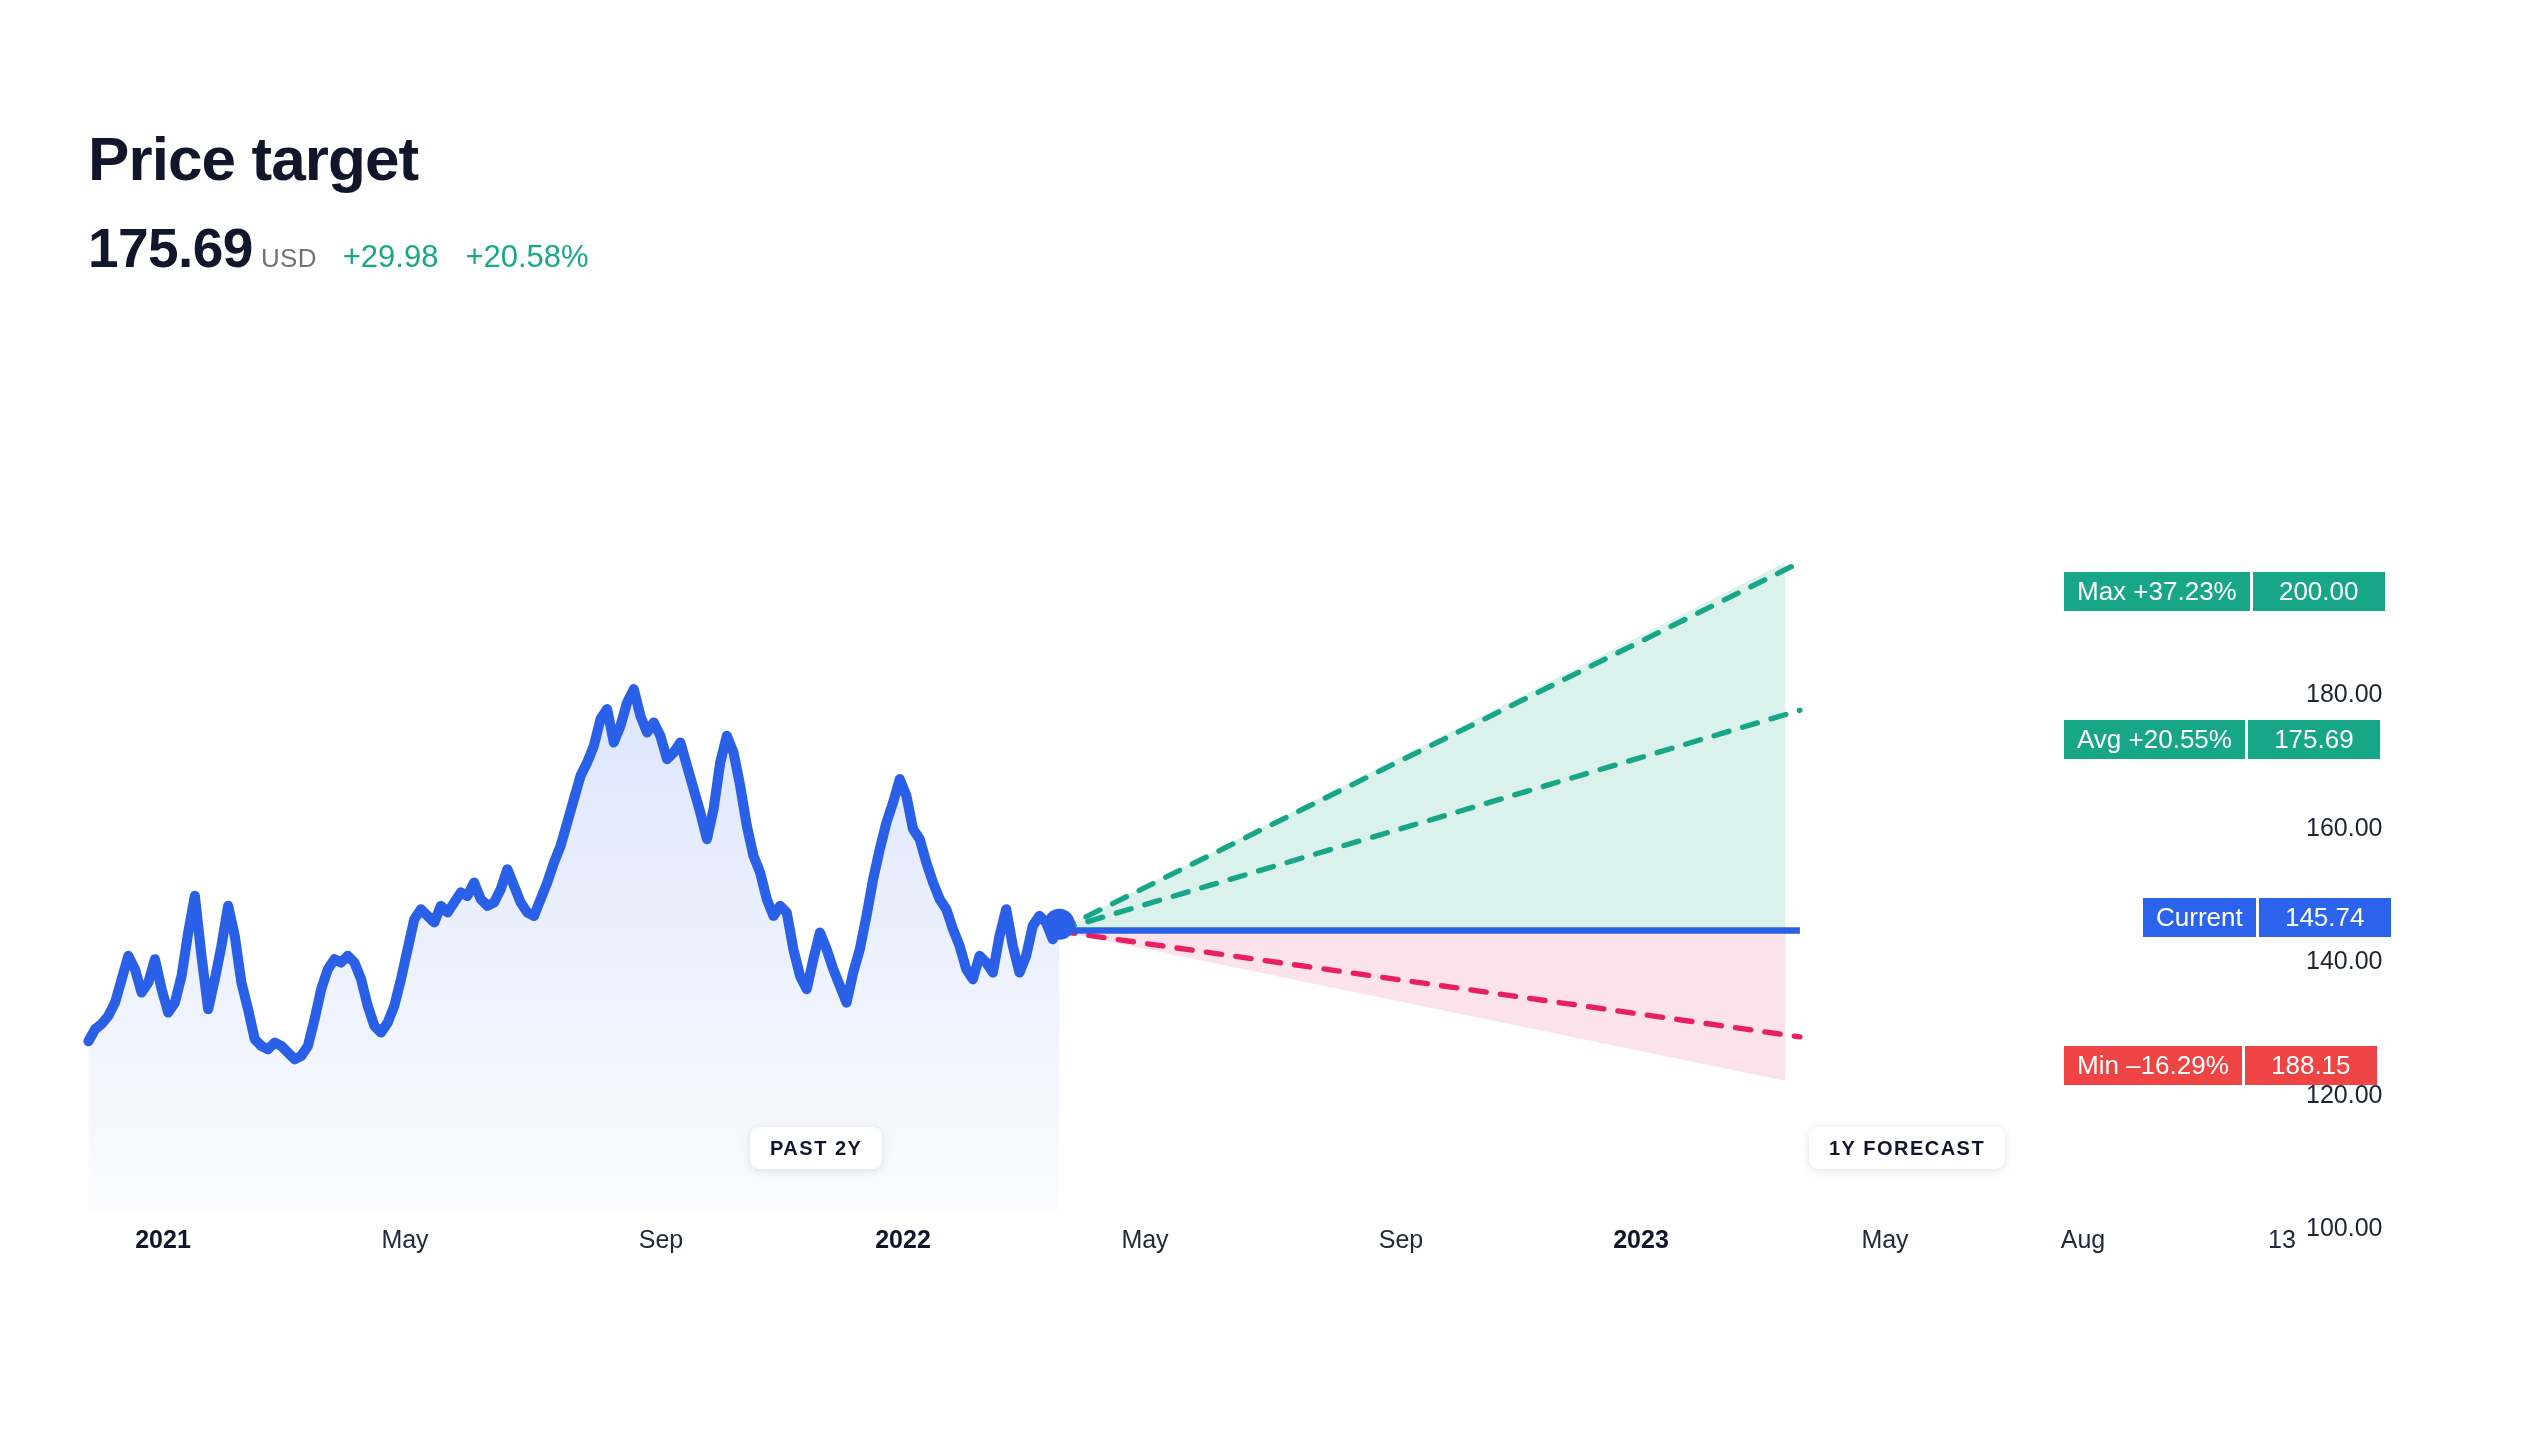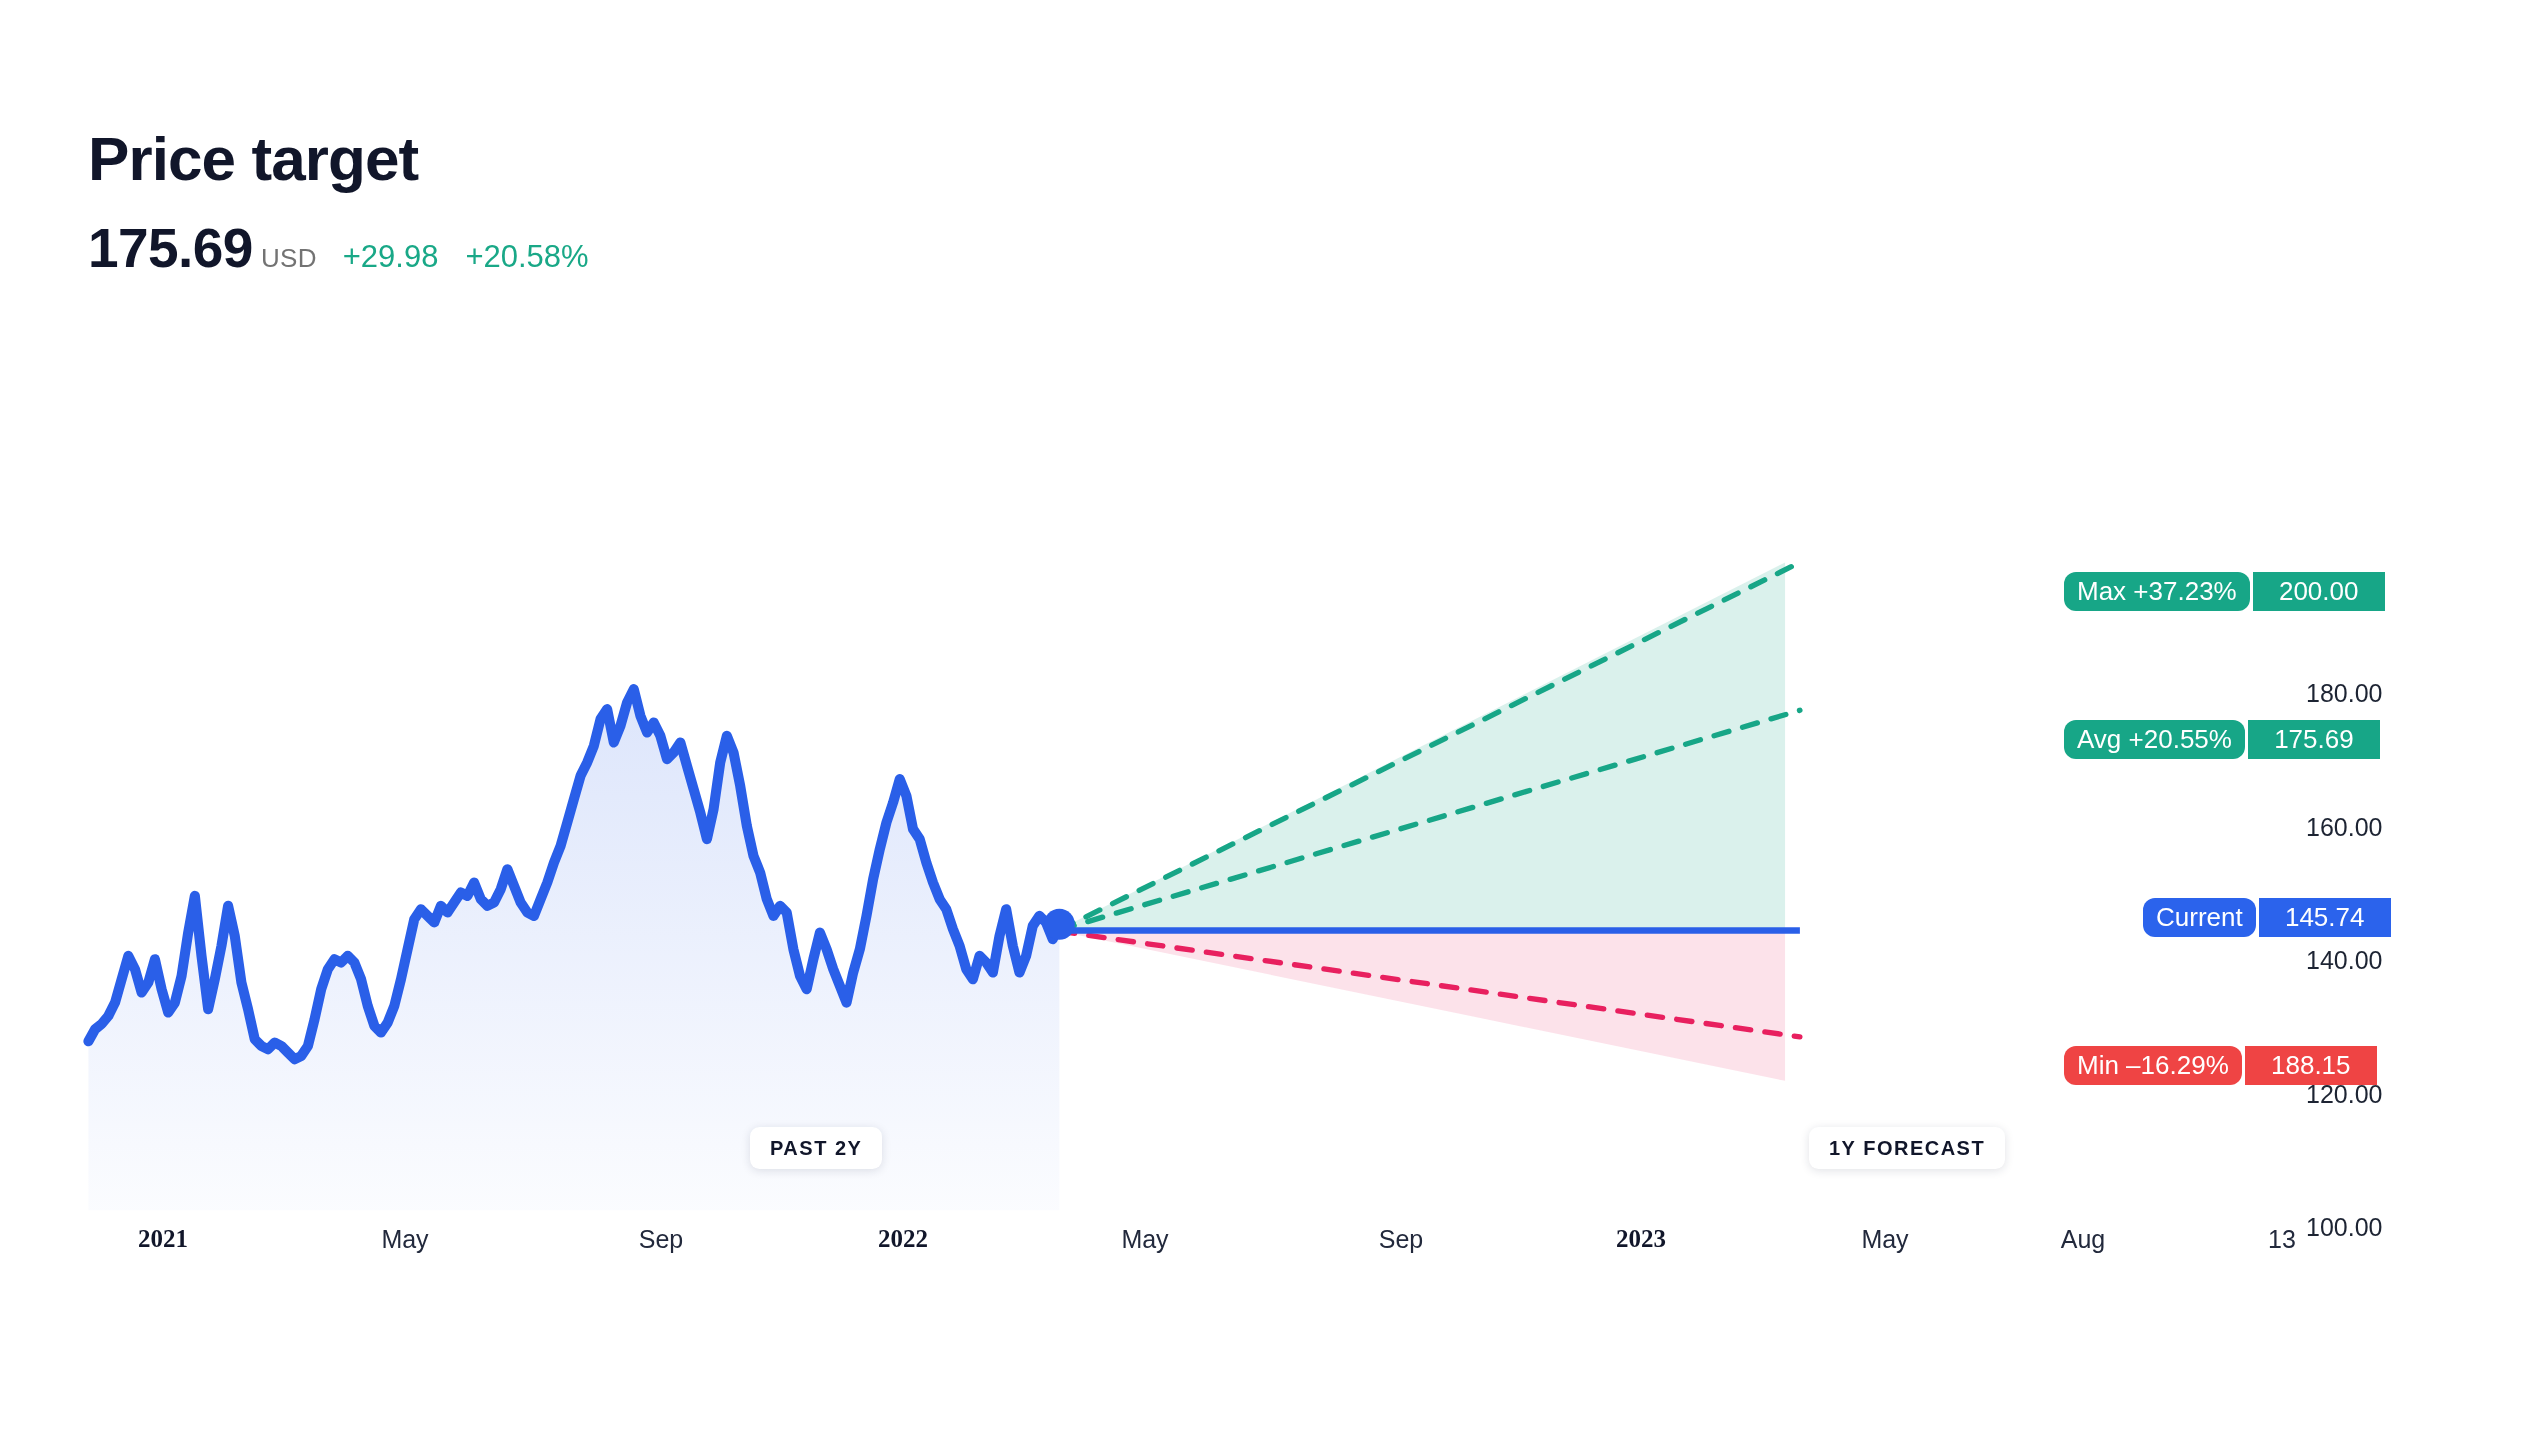--- a/index.html
+++ b/index.html
@@ -95,21 +95,21 @@
 
   
   .xlabel {
     position: absolute;
     font-size: 25px;
     color: #22293c;
     white-space: nowrap;
     transform: translateX(-50%);
     top: 1225px;
   }
-  .xlabel.bold { font-weight: 700; color: #11162a; font-family: Liberation Serif, serif; }
+  .xlabel.bold { font-weight: 700; color: #11162a; }
 
   .ylabel {
     position: absolute;
     font-size: 25px;
     color: #1d2433;
     white-space: nowrap;
     left: 2306px;
   }
 
   
@@ -122,21 +122,21 @@
   .badge-label, .badge-value {
     display: flex;
     align-items: center;
     justify-content: center;
     color: #ffffff;
     font-size: 26px;
     font-weight: 400;
     white-space: nowrap;
     padding: 0 13px;
   }
-  .badge-label { justify-content: flex-end; border-radius: 12px; }
+  .badge-label { justify-content: flex-end; }
   .badge-value { margin-left: 3px; min-width: 132px; }
 
   .bg-green  .badge-label, .bg-green  .badge-value { background: #17a687; }
   .bg-blue   .badge-label, .bg-blue   .badge-value { background: #2b63ec; }
   .bg-pink   .badge-label, .bg-pink   .badge-value { background: #ef4444; }
 
   .bg-max  { left: 2064px; top: 572px; }
   .bg-avg  { left: 2064px; top: 720px; }
   .bg-cur  { left: 2143px; top: 898px; }
   .bg-min  { left: 2064px; top: 1046px; }

